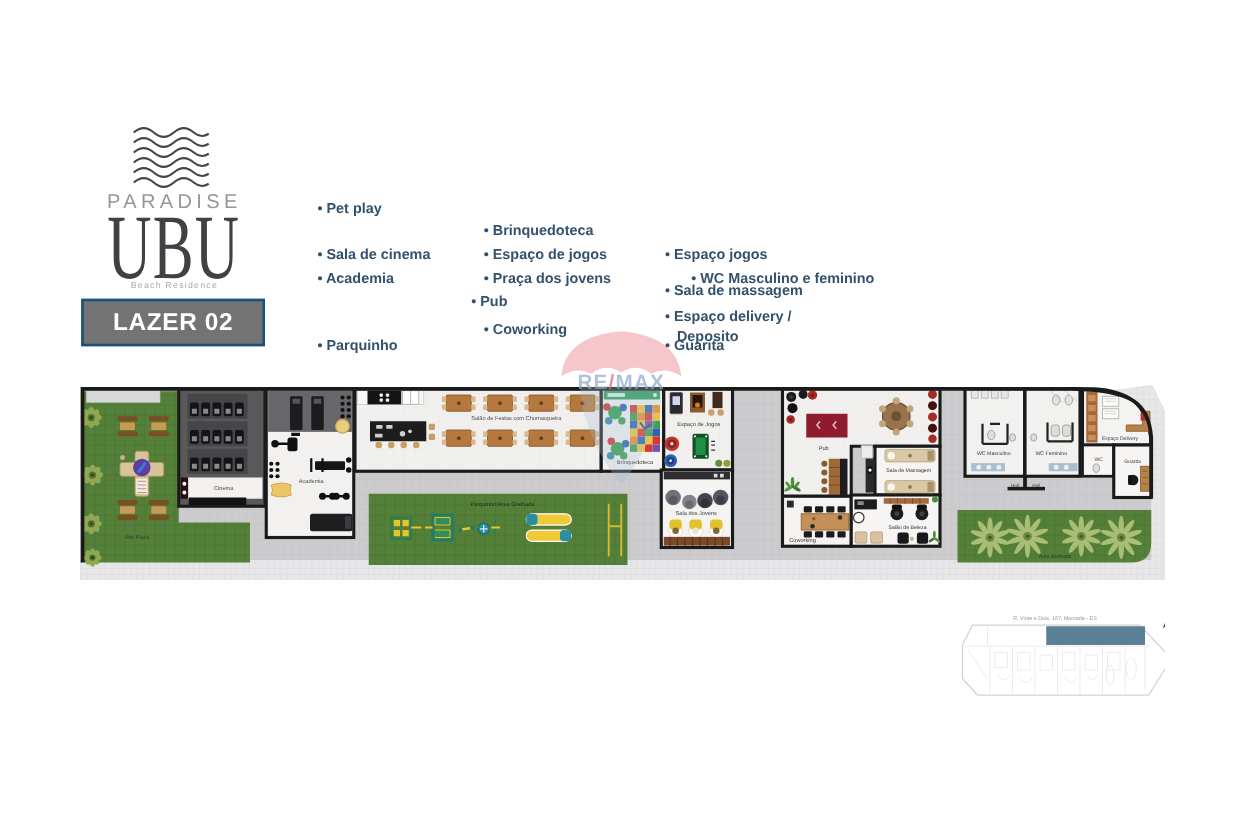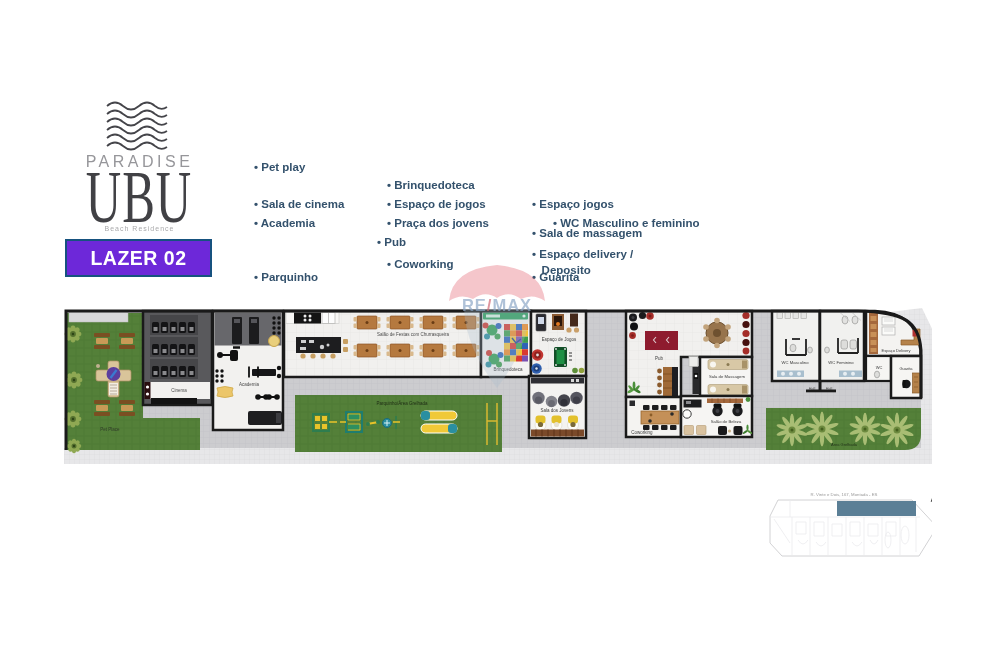--- a/index.html
+++ b/index.html
@@ -22,21 +22,21 @@
 </svg>
 
 <div style="position:absolute;left:62px;top:153px;width:155px;text-align:center;color:#96969a;font-size:16px;letter-spacing:3.5px;font-weight:400;">PARADISE</div>
 
 <svg style="position:absolute;left:60px;top:165px" width="160" height="62" viewBox="0 0 160 62">
 <text x="79" y="38" transform="scale(1,1.5)" text-anchor="middle" font-family="Liberation Serif,serif" font-size="49" letter-spacing="1" fill="#414145">UBU</text>
 </svg>
 
 <div style="position:absolute;left:62px;top:225px;width:155px;text-align:center;color:#a9a9ab;font-size:7px;letter-spacing:1px;">Beach Residence</div>
 
-<div style="position:absolute;left:65px;top:239px;width:147px;height:38px;background:#6d28d9;border:2px solid #16527f;box-sizing:border-box;color:#ffffff;font-weight:bold;font-size:19.5px;letter-spacing:0.5px;text-align:center;line-height:34px;">LAZER 02</div>
+<div style="position:absolute;left:65px;top:239px;width:147px;height:38px;background:#737373;border:2px solid #16527f;box-sizing:border-box;color:#ffffff;font-weight:bold;font-size:19.5px;letter-spacing:0.5px;text-align:center;line-height:34px;">LAZER 02</div>
 
 <div class="item" style="left:254px;top:160px;">• Pet play</div>
 <div class="item" style="left:254px;top:197px;">• Sala de cinema</div>
 <div class="item" style="left:254px;top:216px;">• Academia</div>
 <div class="item" style="left:254px;top:270px;">• Parquinho</div>
 
 <div class="item" style="left:387px;top:178px;text-align:center;">• Brinquedoteca</div>
 <div class="item" style="left:387px;top:197px;">• Espaço de jogos</div>
 <div class="item" style="left:387px;top:216px;">• Praça dos jovens</div>
 <div class="item" style="left:377px;top:235px;">• Pub</div>

